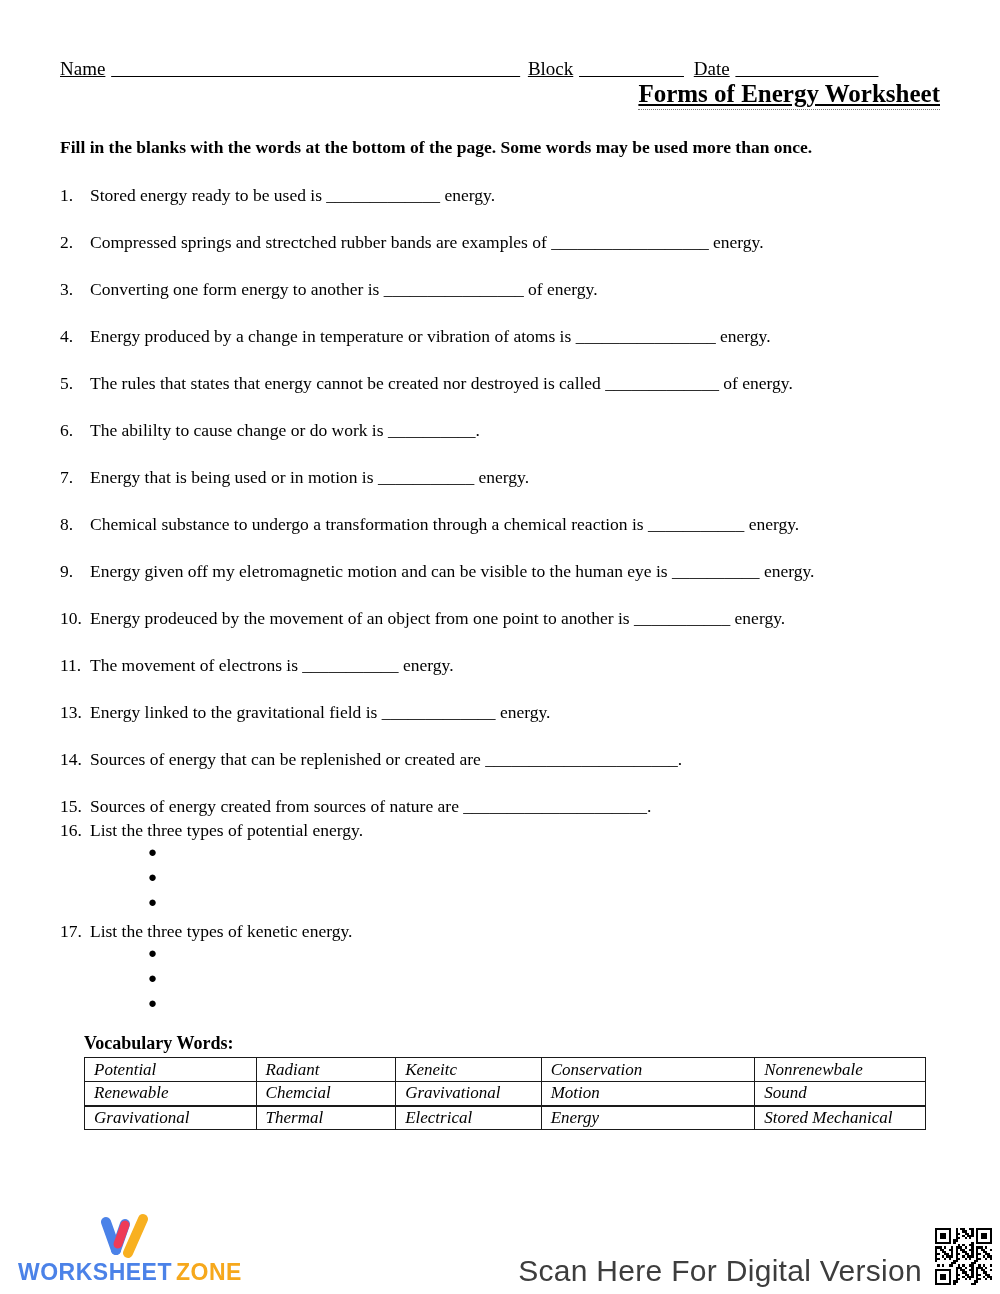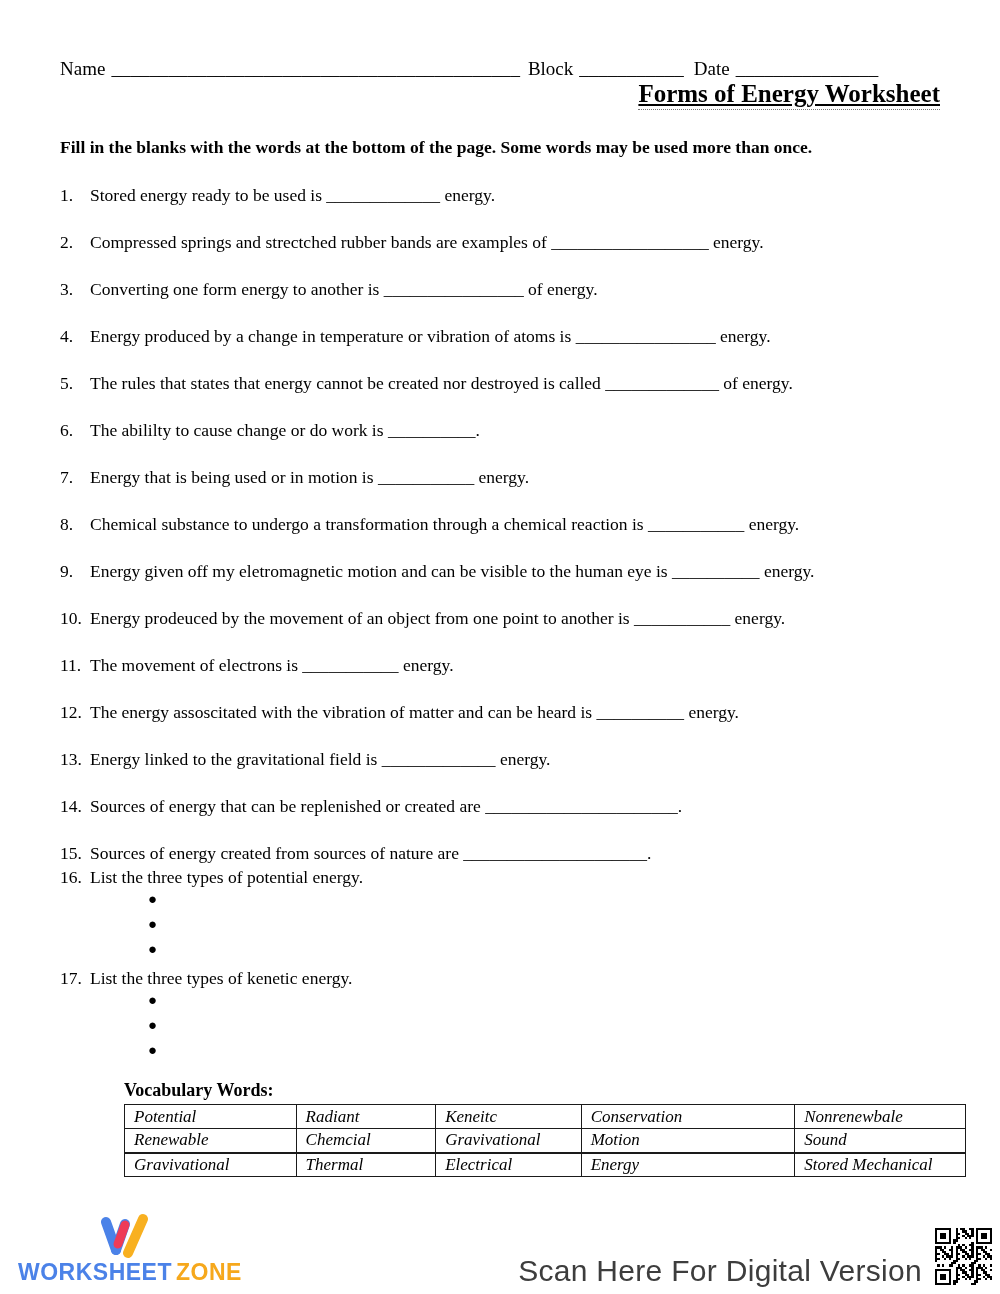--- a/index.html
+++ b/index.html
@@ -4,21 +4,21 @@
 <style>
   * { margin:0; padding:0; box-sizing:border-box; }
   html,body { background:#ffffff; }
   .page {
     position:relative; width:1000px; height:1294px; background:#fff;
     font-family:"Liberation Serif", serif; color:#000; overflow:hidden;
   }
   .content { padding:58px 60px 0 60px; }
 
   
-  .head-row { font-size:19px; white-space:nowrap; }
+  .head-row { font-size:19px; white-space:nowrap;text-decoration:underline; }
   .head-row .lbl { margin-right:6px; }
   .head-row .blank { letter-spacing:0; }
   .gap1 { margin-left:8px; } .gap2 { margin-left:10px; }
 
   
   .title-wrap { text-align:right; margin-top:0; }
   .title {
     display:inline-block; font-size:25px; font-weight:bold;
     text-decoration:underline; border-bottom:1px dotted #777; padding-bottom:1px;
   }
@@ -30,21 +30,21 @@
   .q-list { margin-top:26px; }
   .q { display:flex; font-size:17.5px; line-height:22px; margin-bottom:25px; }
   .q-num { width:30px; flex:0 0 30px; }
   .q-text { flex:1; }
   .q.tight { margin-bottom:2px; }
   .q.notail { margin-bottom:0; }
   .bullets { margin:0 0 4px 0; }
   .bullet-line { height:25px; padding-left:88px; font-size:15px; line-height:23px; }
 
   
-  .vocab { margin-top:16px; margin-left:64px; width:842px; }
+  .vocab { margin-top:16px; margin-left:24px; width:842px; }
   .vocab-heading { font-weight:bold; font-size:18px; margin-bottom:3px; }
   table.vocab-table { border-collapse:collapse; width:100%; }
   .vocab-table td {
     border:1.5px solid #1a1a1a; font-style:italic; font-size:17px;
     height:24px; padding:1px 9px; white-space:nowrap;
   }
   .vocab-table tr.thick td { border-top-width:2.5px; }
   .c0{width:20.4%} .c1{width:16.6%} .c2{width:17.3%} .c3{width:25.4%} .c4{width:20.3%}
 
   
@@ -113,24 +113,20 @@
           <span class="q-num">9.</span>
           <span class="q-text">Energy given off my eletromagnetic motion and can be visible to the human eye is __________ energy.</span>
         </div>
       <div class="q">
           <span class="q-num">10.</span>
           <span class="q-text">Energy prodeuced by the movement of an object from one point to another is ___________ energy.</span>
         </div>
       <div class="q">
           <span class="q-num">11.</span>
           <span class="q-text">The movement of electrons is ___________ energy.</span>
-        </div>
-      <div class="q">
-          <span class="q-num">12.</span>
-          <span class="q-text">The energy assoscitated with the vibration of matter and can be heard is __________ energy.</span>
         </div>
       <div class="q">
           <span class="q-num">13.</span>
           <span class="q-text">Energy linked to the gravitational field is _____________ energy.</span>
         </div>
       <div class="q">
           <span class="q-num">14.</span>
           <span class="q-text">Sources of energy that can be replenished or created are ______________________.</span>
         </div>
       <div class="q tight">

